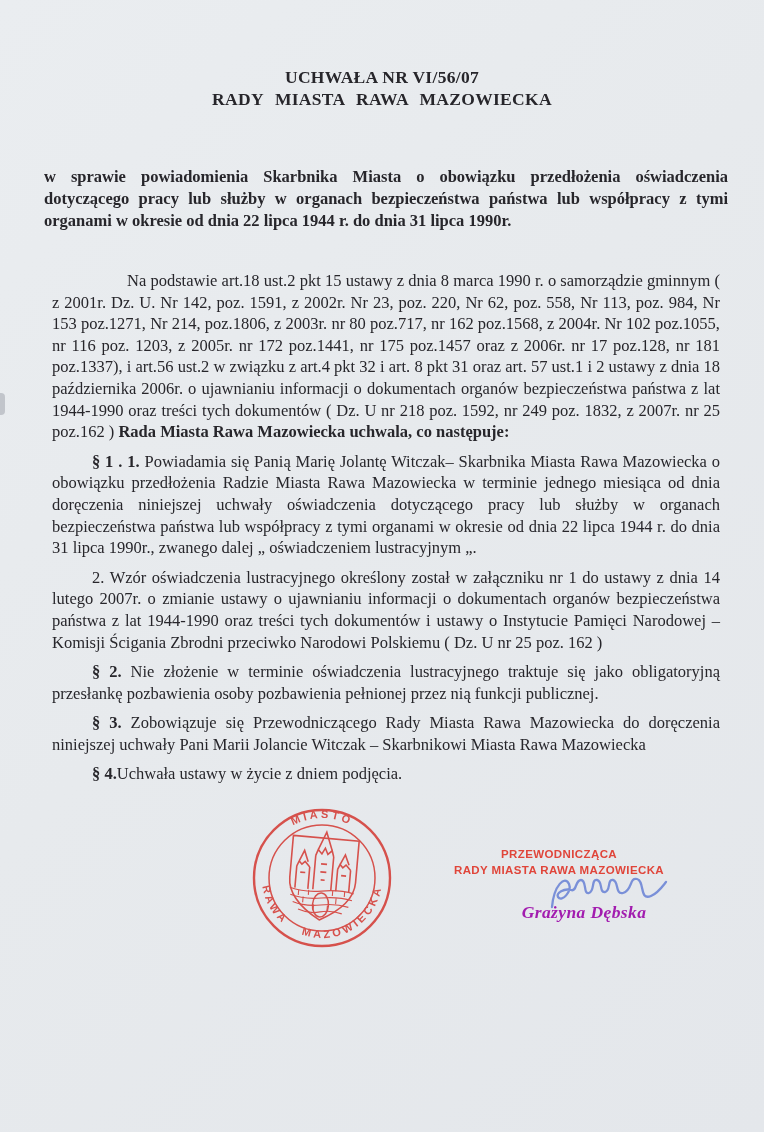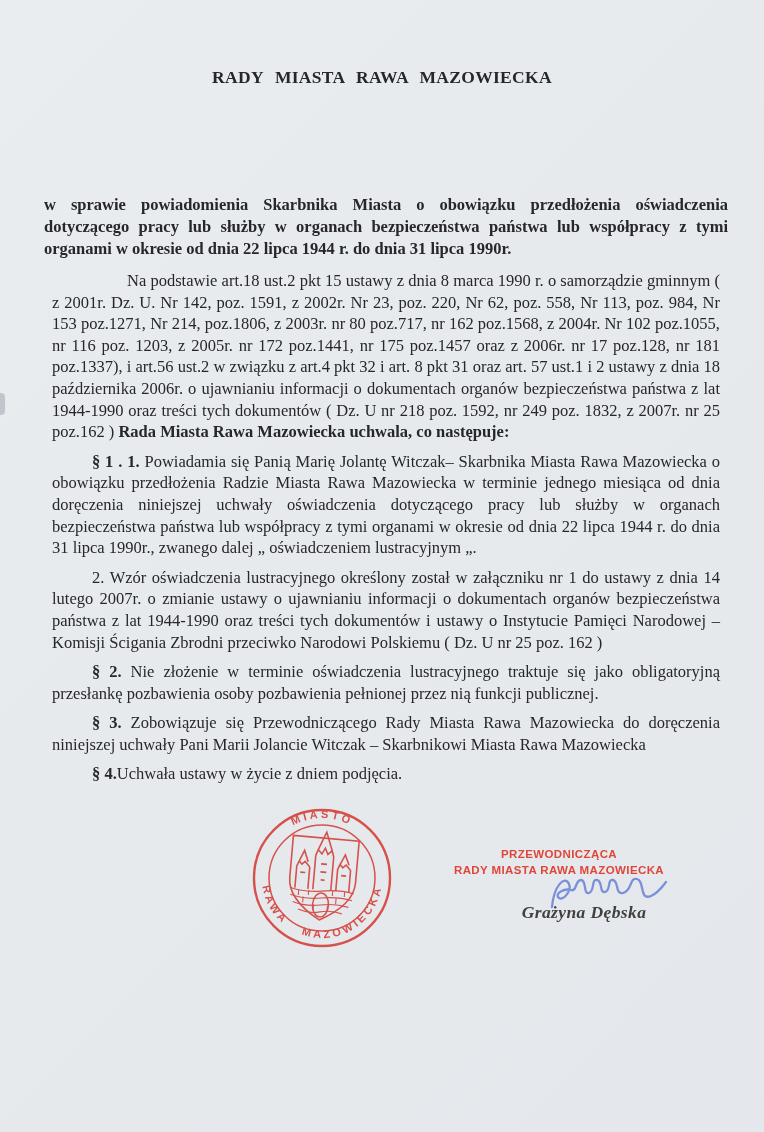--- a/index.html
+++ b/index.html
@@ -17,21 +17,20 @@
     text-align:center;font-weight:bold;font-size:17.5px;line-height:22px;
     letter-spacing:.3px;
   }
   .title .t2{word-spacing:7px;}
   .title .t3{word-spacing:3px;}
   
   .subject{
     position:absolute;top:166px;left:44px;width:684px;
     font-weight:bold;font-size:16.5px;line-height:22px;
     text-align:justify;
-    margin-top:28px;
   }
   
   .content{
     position:absolute;top:262px;left:44px;width:684px;
     font-size:16.5px;line-height:21.6px;text-align:justify;
   }
   .content p{margin:8px;}
   .p-basis{text-indent:75px;}
   .p-sec{text-indent:40px;}
   .b{font-weight:bold;}
@@ -48,34 +47,35 @@
     position:absolute;left:444px;top:846px;width:230px;
     text-align:center;
     font-family:"Liberation Sans", sans-serif;
     font-size:11.5px;line-height:16px;letter-spacing:.4px;
     color:#e0453a;font-weight:bold;
   }
   .sig-scribble{position:absolute;left:545px;top:869px;width:125px;height:46px;}
   .sig-name{
     position:absolute;left:484px;top:902px;width:200px;
     text-align:center;font-size:17.5px;font-weight:bold;font-style:italic;
-    color:#404040;letter-spacing:.4px;
+    color:#a21caf;letter-spacing:.4px;
   }
   
   .edge-mark{
     position:absolute;left:0;top:393px;width:5px;height:22px;
     background:#b4b8bf;border-radius:0 4px 4px 0;opacity:.75;
   }
 </style>
 </head>
 <body>
 
 <div class="page">
 
   <div class="title">
+    <div class="t1">UCHWAŁA NR VI/56/07</div>
     <div class="t2">RADY MIASTA RAWA MAZOWIECKA</div>
   </div>
 
   <div class="subject">w sprawie powiadomienia Skarbnika Miasta o obowiązku przedłożenia oświadczenia dotyczącego pracy lub służby w organach bezpieczeństwa państwa lub współpracy z tymi organami w okresie od dnia 22 lipca 1944 r. do dnia 31 lipca 1990r.</div>
 
   <div class="content">
     <p class="p-basis"><span>Na podstawie art.18 ust.2 pkt 15 ustawy z dnia 8 marca 1990 r. o samorządzie gminnym ( z 2001r. Dz. U. Nr 142, poz. 1591, z 2002r. Nr 23, poz. 220, Nr 62, poz. 558, Nr 113, poz. 984, Nr 153 poz.1271, Nr 214, poz.1806, z 2003r. nr 80 poz.717, nr 162 poz.1568, z 2004r. Nr 102 poz.1055, nr 116 poz. 1203, z 2005r. nr 172 poz.1441, nr 175 poz.1457 oraz z 2006r. nr 17 poz.128, nr 181 poz.1337), i art.56 ust.2 w związku z art.4 pkt 32 i art. 8 pkt 31 oraz art. 57 ust.1 i 2 ustawy z dnia 18 października 2006r. o ujawnianiu informacji o dokumentach organów bezpieczeństwa państwa z lat 1944-1990 oraz treści tych dokumentów ( Dz. U nr 218 poz. 1592, nr 249 poz. 1832, z 2007r. nr 25 poz.162 ) </span><span class="b">Rada Miasta Rawa Mazowiecka uchwala, co następuje:</span></p>
 
     <p class="p-sec"><span class="b">§ 1 . 1. </span><span>Powiadamia się Panią Marię Jolantę Witczak– Skarbnika Miasta Rawa Mazowiecka o obowiązku przedłożenia Radzie Miasta Rawa Mazowiecka w terminie jednego miesiąca od dnia doręczenia niniejszej uchwały oświadczenia dotyczącego pracy lub służby w organach bezpieczeństwa państwa lub współpracy z tymi organami w okresie od dnia 22 lipca 1944 r. do dnia 31 lipca 1990r., zwanego dalej „ oświadczeniem lustracyjnym „.</span></p>
 

